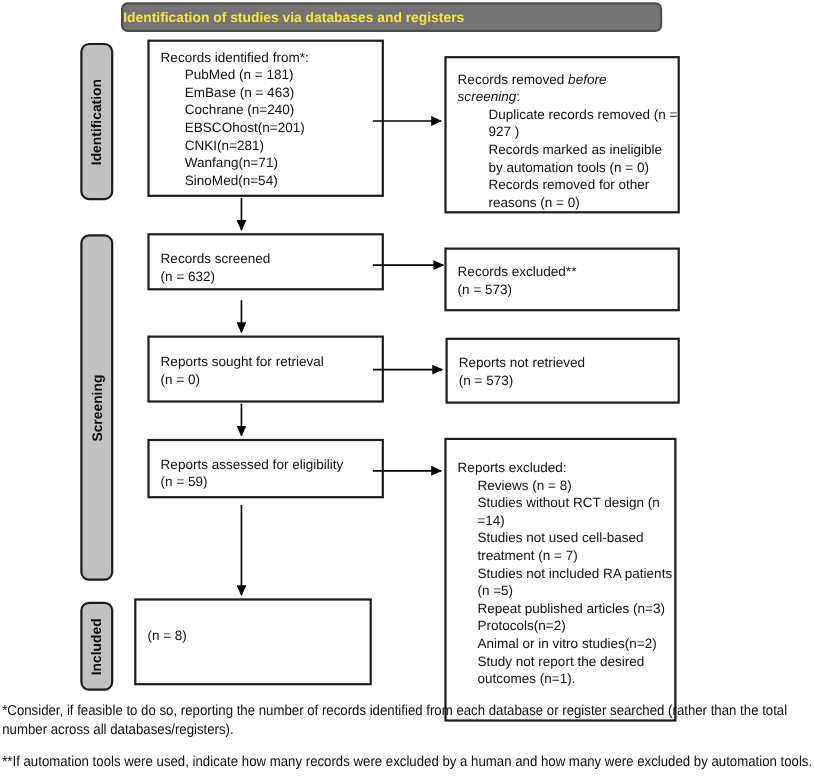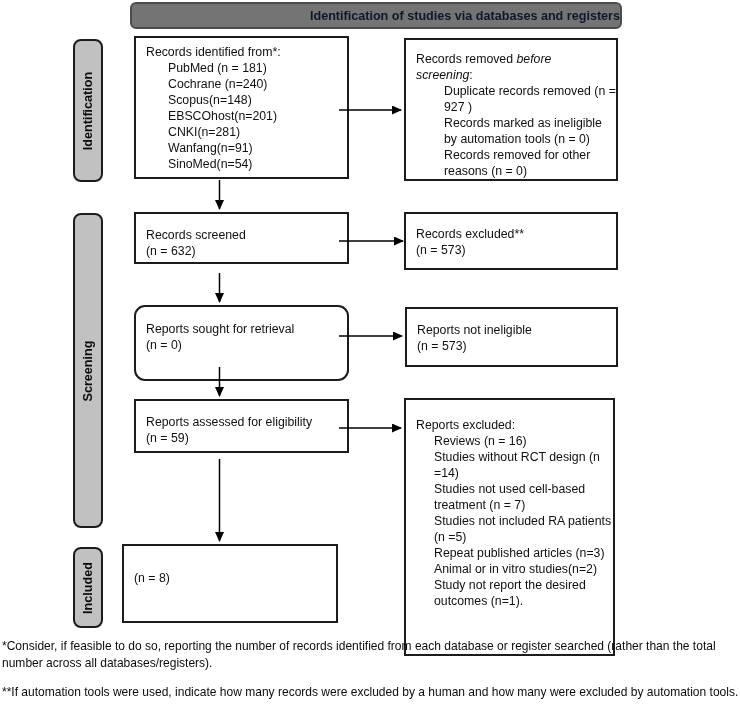--- a/index.html
+++ b/index.html
@@ -7,48 +7,48 @@
     position:relative;
     width:740px;height:707px;
     background:#ffffff;
     font-family:"Liberation Sans", sans-serif;
     color:#111;
     overflow:hidden;
   }
   .abs{position:absolute;box-sizing:border-box;}
   
   .banner{
-    left:130px;top:2px;width:492px;height:27px;
+    left:110px;top:2px;width:492px;height:27px;
     background:#747474;border:2px solid #4d4d4d;border-radius:6px;
-    display:flex;align-items:center;justify-content:flex-end;
-    font-weight:bold;font-size:12.6px;color:#0f172a;
+    display:flex;align-items:center;justify-content:flex-start;
+    font-weight:bold;font-size:12.6px;color:#fde047;
   }
   
   .stage{
     left:73px;width:30px;
     background:#c1c1c1;border:2px solid #1c1c1c;border-radius:8px;
     display:flex;align-items:center;justify-content:center;
   }
   .stage span{
     transform:rotate(-90deg);white-space:nowrap;
     font-weight:bold;font-size:12.6px;color:#0c0c0c;
   }
   .stage.identification{top:39px;height:143px;}
   .stage.screening{top:213px;height:315px;}
   .stage.included{top:547px;height:81px;}
   
   .box{
     background:#ffffff;border:2px solid #1c1c1c;
     font-size:12.3px;line-height:16px;color:#101010;
   }
   .col1{left:134px;width:215px;}
-  .col2l{left:404px;width:214px;}
+  .col2l{left:404px;width:214px;margin-top:13px;}
   .b1{top:36px;height:143px;padding:6px 4px 0 10px;}
   .b2{top:212px;height:52px;padding:13px 0 0 10px;}
-  .b3{top:305px;height:76px;padding:14px 4px 0 10px;border-radius:11px;}
+  .b3{top:305px;height:61px;padding:14px 4px 0 10px;}
   .b4{top:399px;height:54px;padding:13px 4px 0 10px;}
   .b5{left:122px;width:216px;top:544px;height:79px;padding:24px 4px 0 10px;}
   .r1{top:38px;height:143px;padding:11px 0 0 10px;}
   .r2{top:212px;height:58px;padding:12px 4px 0 10px;}
   .r3{left:405px;width:213px;top:307px;height:60px;padding:13px 4px 0 10px;}
   .r4{left:404px;width:211px;top:398px;height:258px;padding:17px 0 0 10px;}
   .indent22{margin-left:22px;}
   .indent28{margin-left:28px;}
   .indent18{margin-left:18px;}
   .title-wrap{padding-right:30px;}
@@ -79,25 +79,25 @@
   <div class="abs stage screening">
     <span>Screening</span>
   </div>
   <div class="abs stage included">
     <span>Included</span>
   </div>
 
   <div class="abs box col1 b1">
     <div>Records identified from*:</div>
     <div class="indent22">PubMed (n = 181)</div>
+    <div class="indent22">EmBase (n = 463)</div>
     <div class="indent22">Cochrane (n=240)</div>
-    <div class="indent22">Scopus(n=148)</div>
     <div class="indent22">EBSCOhost(n=201)</div>
     <div class="indent22">CNKI(n=281)</div>
-    <div class="indent22">Wanfang(n=91)</div>
+    <div class="indent22">Wanfang(n=71)</div>
     <div class="indent22">SinoMed(n=54)</div>
   </div>
 
   <div class="abs box col1 b2">
     <div>Records screened</div>
     <div>(n = 632)</div>
   </div>
 
   <div class="abs box col1 b3">
     <div>Reports sought for retrieval</div>
@@ -119,31 +119,32 @@
     <div class="indent28">Records marked as ineligible by automation tools (n = 0)</div>
     <div class="indent28">Records removed for other reasons (n = 0)</div>
   </div>
 
   <div class="abs box col2l r2">
     <div>Records excluded**</div>
     <div>(n = 573)</div>
   </div>
 
   <div class="abs box r3">
-    <div>Reports not ineligible</div>
+    <div>Reports not retrieved</div>
     <div>(n = 573)</div>
   </div>
 
   <div class="abs box r4">
     <div>Reports excluded:</div>
-    <div class="indent18">Reviews (n = 16)</div>
+    <div class="indent18">Reviews (n = 8)</div>
     <div class="indent18">Studies without RCT design (n =14)</div>
     <div class="indent18">Studies not used cell-based treatment (n = 7)</div>
     <div class="indent18">Studies not included RA patients (n =5)</div>
     <div class="indent18">Repeat published articles (n=3)</div>
+    <div class="indent18">Protocols(n=2)</div>
     <div class="indent18">Animal or in vitro studies(n=2)</div>
     <div class="indent18">Study not report the desired outcomes (n=1).</div>
   </div>
 
   <svg class="arrows" width="740" height="707" viewBox="0 0 740 707">
     <defs>
       <marker id="ah" markerUnits="userSpaceOnUse" markerWidth="10" markerHeight="9" refX="9" refY="4.5" orient="auto">
         <path d="M0,0 L10,4.5 L0,9 Z" fill="#000"></path>
       </marker>
     </defs>

